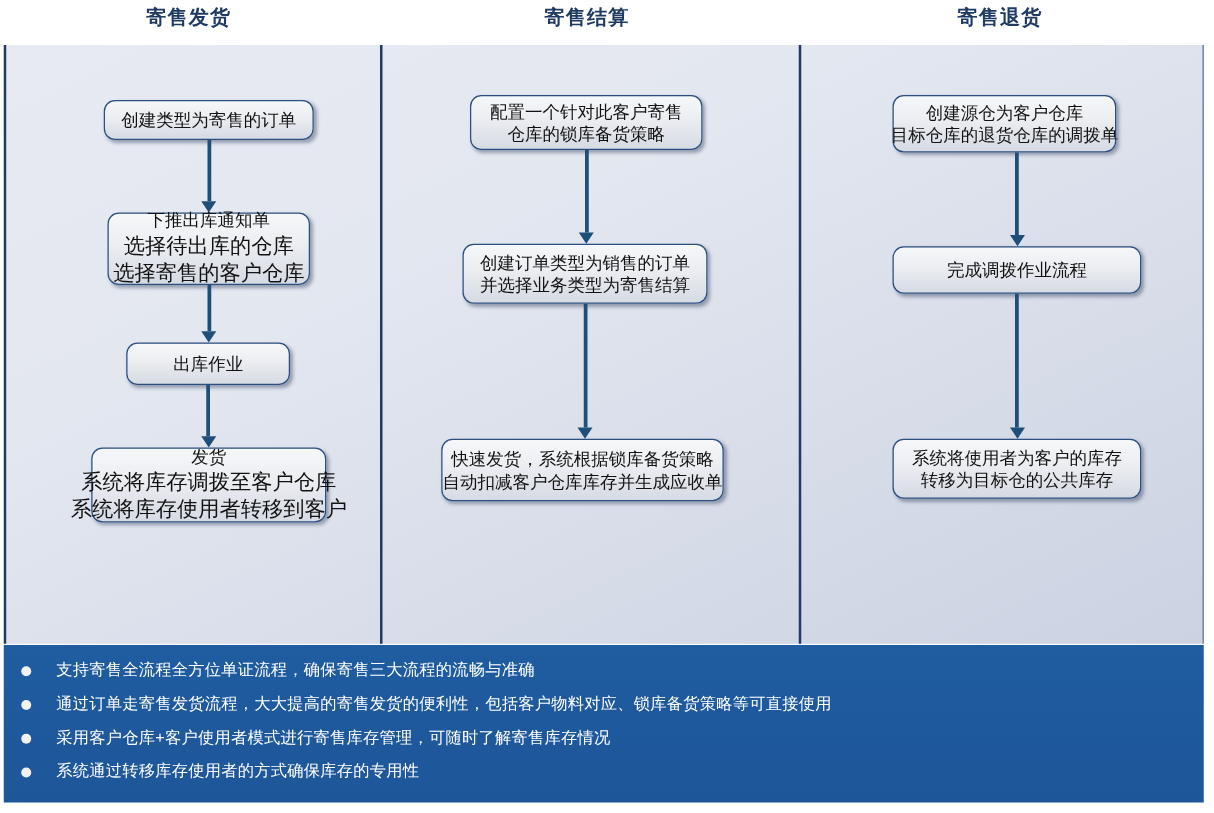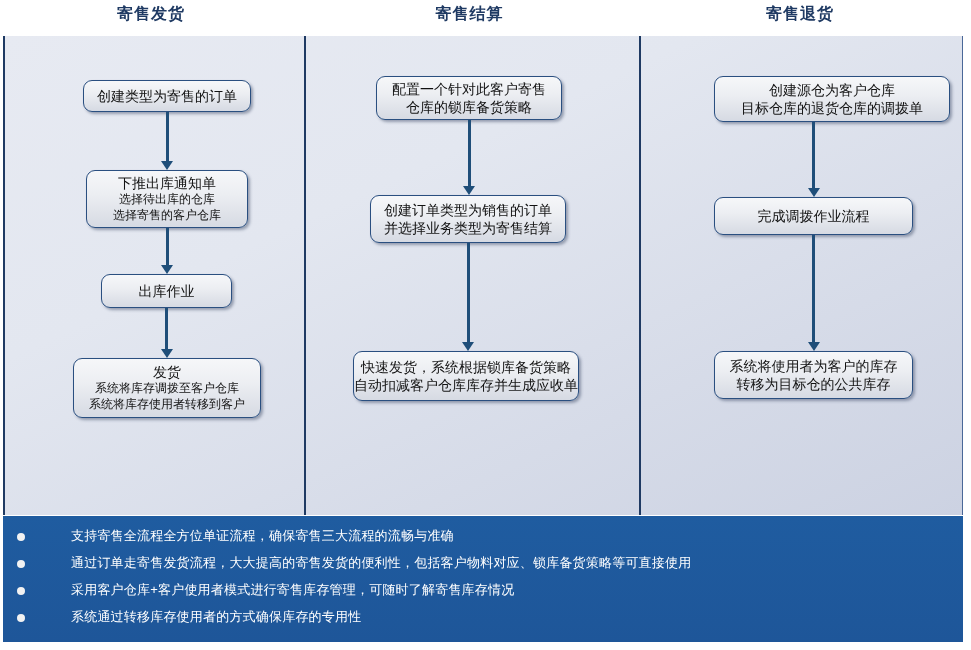--- a/index.html
+++ b/index.html
@@ -81,21 +81,21 @@
     align-items: center;
     justify-content: center;
     padding: 2px 6px;
     line-height: 1.32;
   }
   .node .title {
     font-size: 14px;
     white-space: nowrap;
   }
   .node .sub {
-    font-size: 12px;
+    font-size: 17px;
     white-space: nowrap;
   }
   .node.single .title { font-size: 14px; }
 
   
   .arrow {
     position: absolute;
   }
   .arrow .shaft {
     position: absolute;
@@ -126,21 +126,20 @@
     background: #1F5CA0;
     background: linear-gradient(180deg, #1F5CA0 0%, #1e5699 100%);
     box-sizing: border-box;
     padding: 11px 0 0 0;
   }
   .bullet-row {
     display: flex;
     align-items: flex-start;
     height: 27px;
     padding-left: 14px;
-    gap: 26px;
   }
   .bullet-dot {
     width: 8px; height: 8px;
     border-radius: 50%;
     background: #f2f2f2;
     margin-top: 6px;
     margin-right: 20px;
     flex: 0 0 auto;
   }
   .bullet-text {
@@ -218,21 +217,21 @@
     <div class="arrow" style="left:365px; top:207px; width:196px; height:108px;">
       <div class="shaft" style="height:99px;"></div>
       <div class="head"></div>
     </div>
 
     <div class="node" style="left:336px; top:315px; width:226px; height:50px;margin-left:12px;">
       <div class="title">快速发货，系统根据锁库备货策略</div>
       <div class="title">自动扣减客户仓库库存并生成应收单</div>
     </div>
 
-    <div class="node" style="left:709px; top:40px; width:236px; height:46px;">
+    <div class="node" style="left:709px; top:40px; width:179px; height:46px;">
       <div class="title">创建源仓为客户仓库</div>
       <div class="title">目标仓库的退货仓库的调拨单</div>
     </div>
 
     <div class="arrow" style="left:709px; top:86px; width:199px; height:75px;">
       <div class="shaft" style="height:66px;"></div>
       <div class="head"></div>
     </div>
 
     <div class="node single" style="left:709px; top:161px; width:199px; height:38px;">

